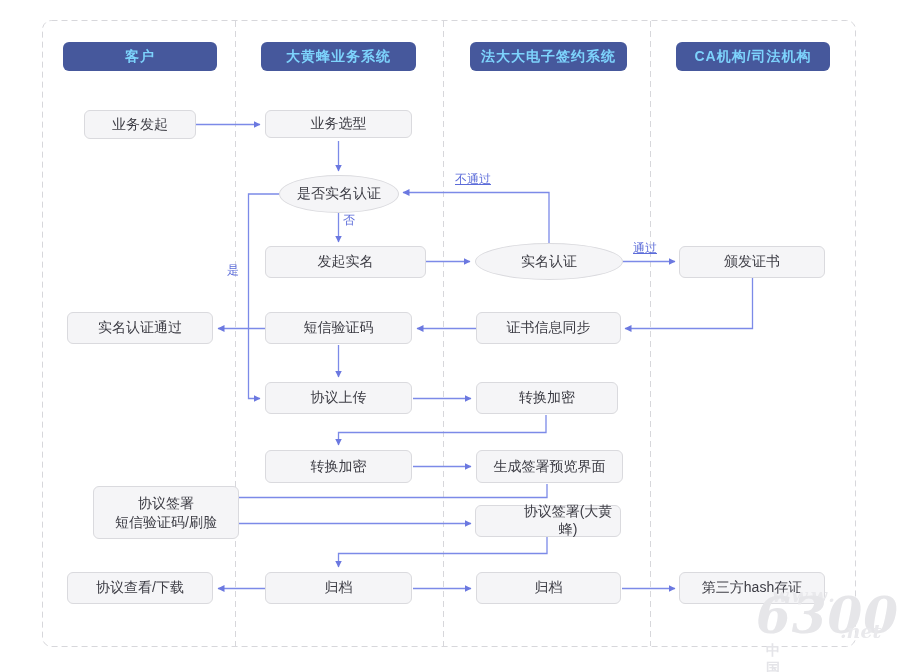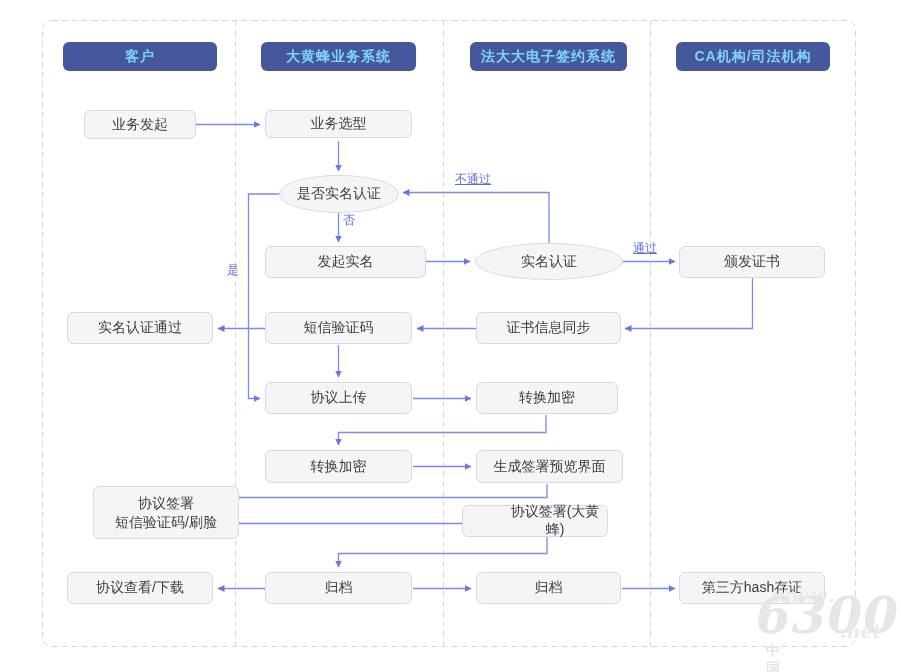--- a/index.html
+++ b/index.html
@@ -112,21 +112,21 @@
   <div class="node" style="left:265px;top:312px;width:147px;height:32px;">短信验证码</div>
   <div class="node" style="left:476px;top:312px;width:145px;height:32px;">证书信息同步</div>
   <div class="node" style="left:265px;top:382px;width:147px;height:32px;">协议上传</div>
   <div class="node" style="left:476px;top:382px;width:142px;height:32px;">转换加密</div>
   <div class="node" style="left:265px;top:450px;width:147px;height:33px;">转换加密</div>
   <div class="node" style="left:476px;top:450px;width:147px;height:33px;">生成签署预览界面</div>
   <div class="node two-line" style="left:67px;top:486px;width:146px;height:53px;">
     <span>协议签署</span>
     <span>短信验证码/刷脸</span>
   </div>
-  <div class="node" style="left:462px;top:505px;width:146px;height:32px;padding-left:40px;">协议签署(大黄蜂)</div>
+  <div class="node" style="left:475px;top:505px;width:146px;height:32px;padding-left:40px;">协议签署(大黄蜂)</div>
   <div class="node" style="left:67px;top:572px;width:146px;height:32px;text-align:right;">协议查看/下载</div>
   <div class="node" style="left:265px;top:572px;width:147px;height:32px;">归档</div>
   <div class="node" style="left:476px;top:572px;width:145px;height:32px;">归档</div>
   <div class="node" style="left:679px;top:572px;width:146px;height:32px;">第三方hash存证</div>
 
   <div class="edge-label" style="left:343px;top:213px;">否</div>
   <div class="edge-label" style="left:227px;top:263px;">是</div>
   <div class="edge-label underlined" style="left:455px;top:172px;">不通过</div>
   <div class="edge-label underlined" style="left:633px;top:241px;">通过</div>
 

